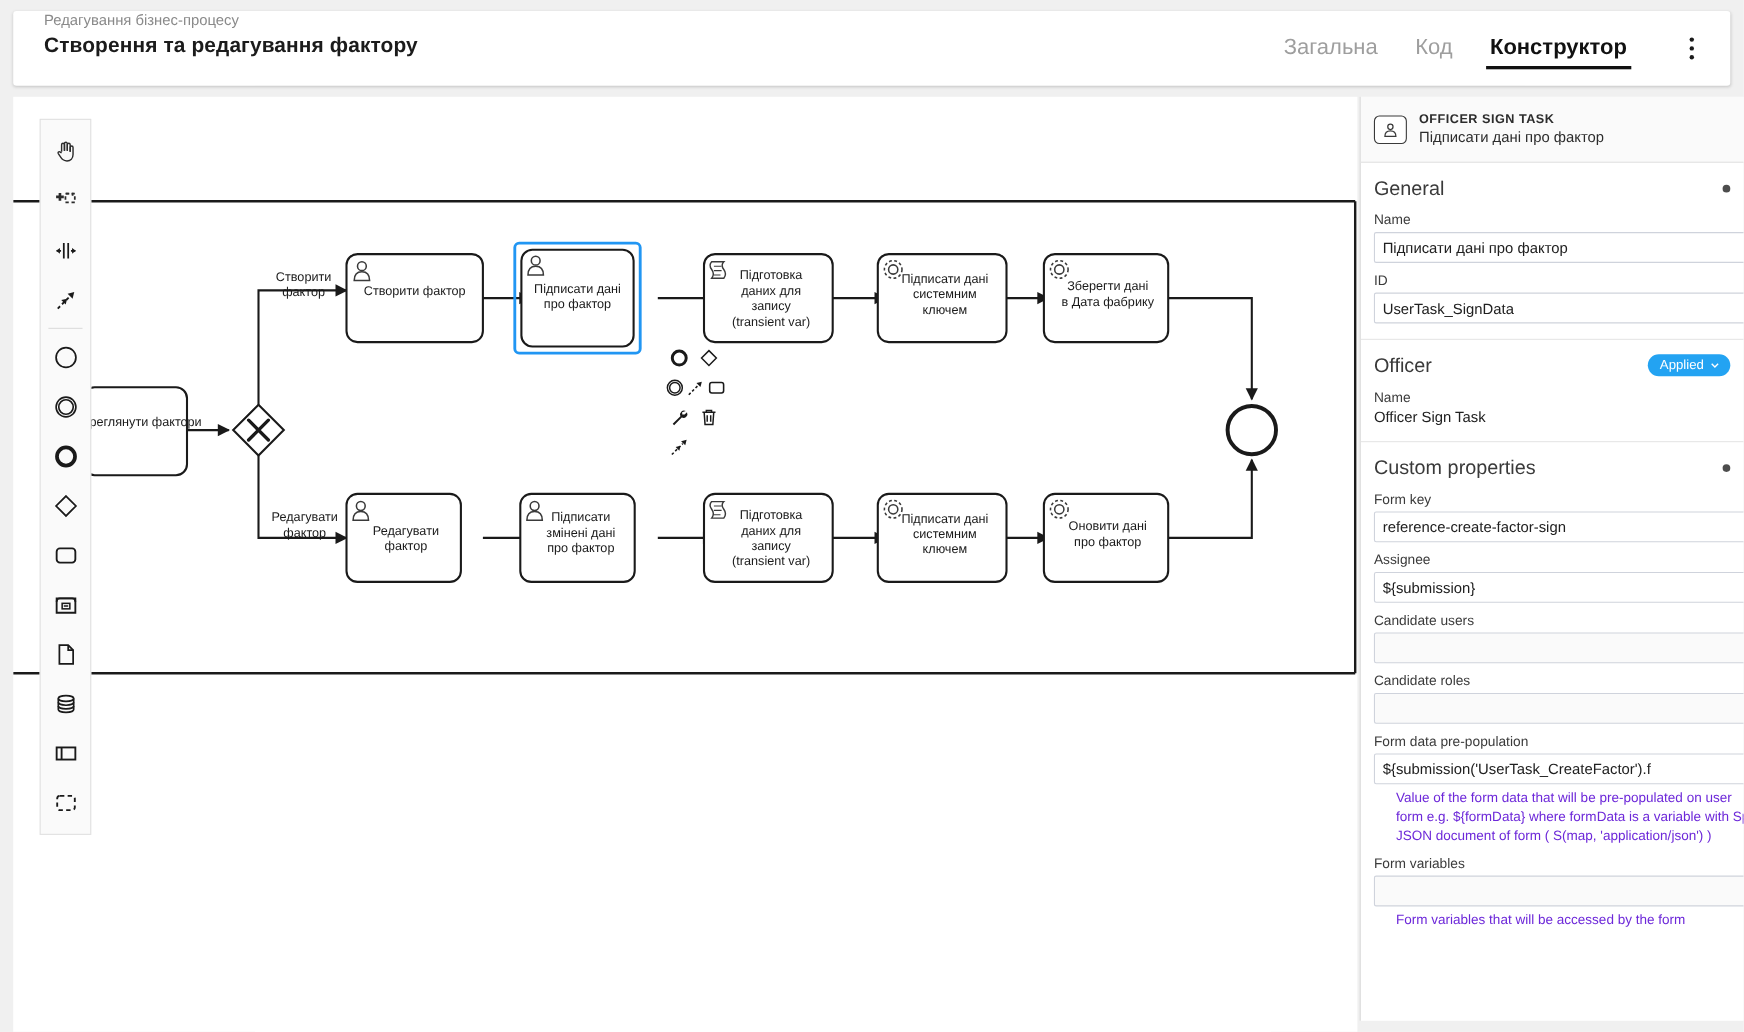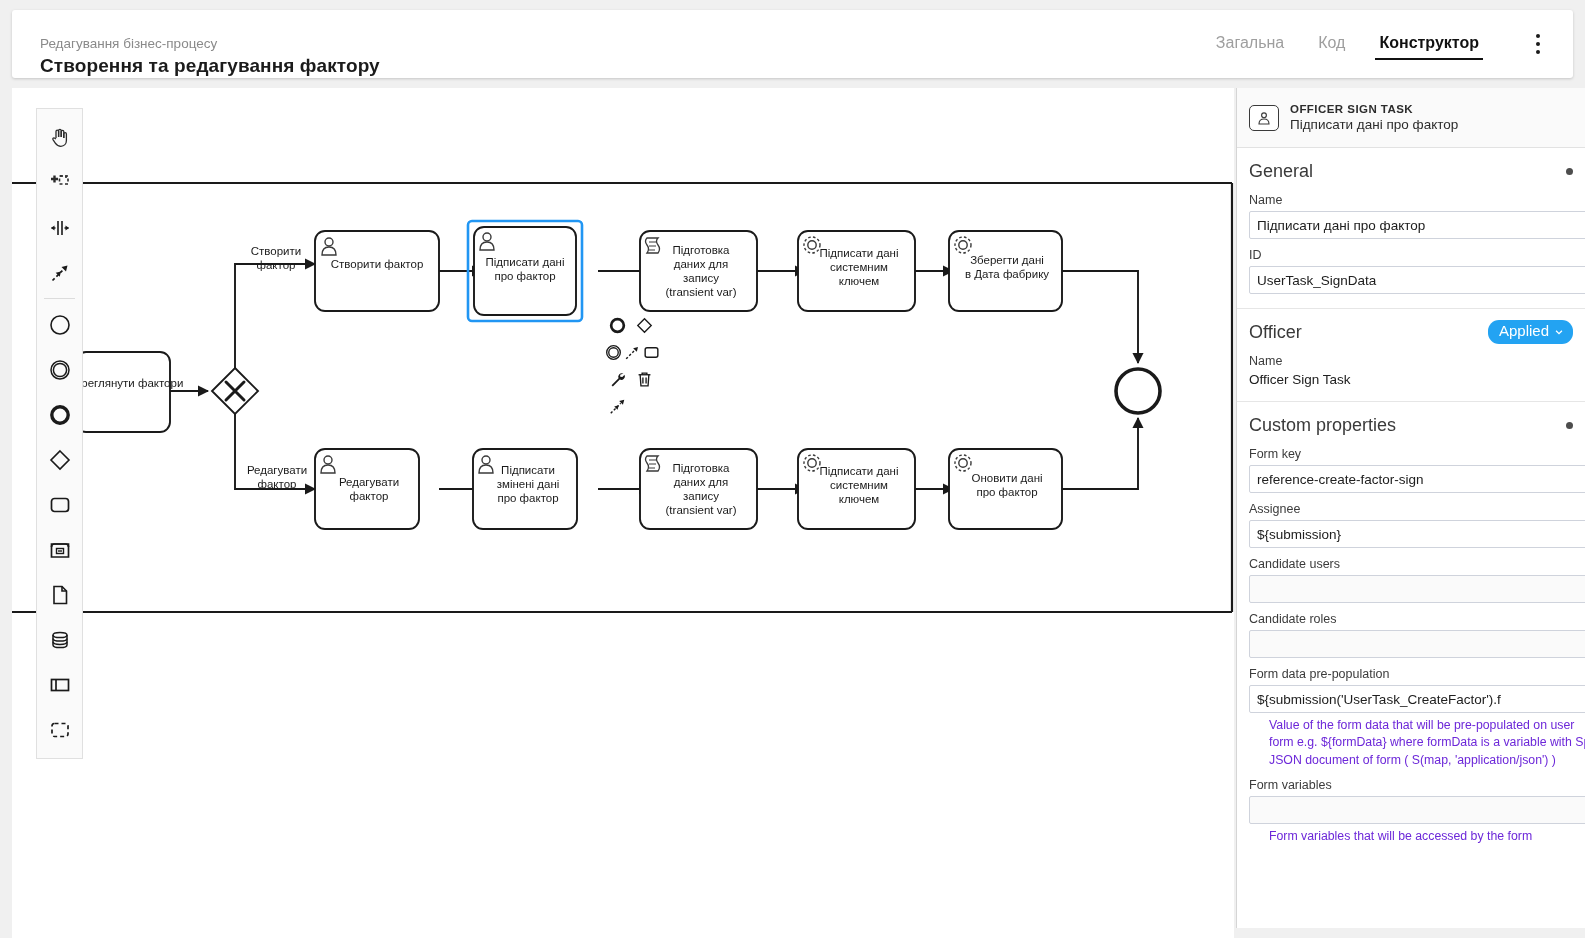--- a/index.html
+++ b/index.html
@@ -10,30 +10,30 @@
     font-family: "Liberation Sans", sans-serif;
     overflow: hidden;
   }
   .app { position: relative; width: 1585px; height: 938px; background: #f0f0f0; }
 
   
   .header {
     position: absolute; left: 12px; top: 10px; width: 1561px; height: 68px;
     background: #ffffff; border-radius: 3px;
     box-shadow: 0 1px 3px rgba(0,0,0,0.18);
-    display: flex; align-items: flex-end; justify-content: space-between;
+    display: flex; align-items: flex-start; justify-content: space-between;
     padding: 0 22px 0 28px;
   }
   .title-block { display: flex; flex-direction: column; justify-content: center; }
   .breadcrumb { font-size: 13.5px; color: #8a8a8a; line-height: 1.3; margin-bottom: 2px; }
   .page-title { font-size: 19px; font-weight: bold; color: #1b1b1b; line-height: 1.25; letter-spacing: .1px; }
 
   .tabs { display: flex; align-items: center; gap: 30px; height: 100%; }
   .tab {
-    font-size: 16px; color: #9e9e9e; cursor: pointer; position: relative;
+    font-size: 20px; color: #9e9e9e; cursor: pointer; position: relative;
     padding: 6px 2px 8px; user-select: none;
   }
   .tab.active { color: #111; font-weight: bold; }
   .tab.active::after {
     content: ""; position: absolute; left: -2px; right: -2px; bottom: 0;
     height: 2.5px; background: #111;
   }
   .kebab {
     width: 26px; height: 34px; margin-left: 14px; cursor: pointer;
     display: flex; flex-direction: column; align-items: center; justify-content: center; gap: 4px;
@@ -105,21 +105,21 @@
     background: #fff; font-size: 13.5px; color: #202020; padding: 0 7px;
     font-family: "Liberation Sans", sans-serif; outline: none;
     white-space: nowrap; overflow: hidden; text-overflow: clip;
     display: flex; align-items: center;
   }
   .field-input.empty { background: #fafafa; }
   .field-static { font-size: 13.5px; color: #202020; margin-top: 1px; }
   .field-hint { font-size: 12.3px; color: #6d28d9; line-height: 1.42; margin-top: 4px; margin-left: 20px; }
 
   .badge {
-    background: #23a3f2; color: #fff; font-size: 15px; border-radius: 11px;
+    background: #23a3f2; color: #fff; font-size: 12px; border-radius: 11px;
     padding: 2px 9px 3px 11px; display: inline-flex; align-items: center; gap: 5px;
     cursor: pointer; line-height: 1.25;
   }
   .badge svg { margin-top: 1px; }
 
   text { font-family: "Liberation Sans", sans-serif; }
 </style>
 </head>
 <body>
 

